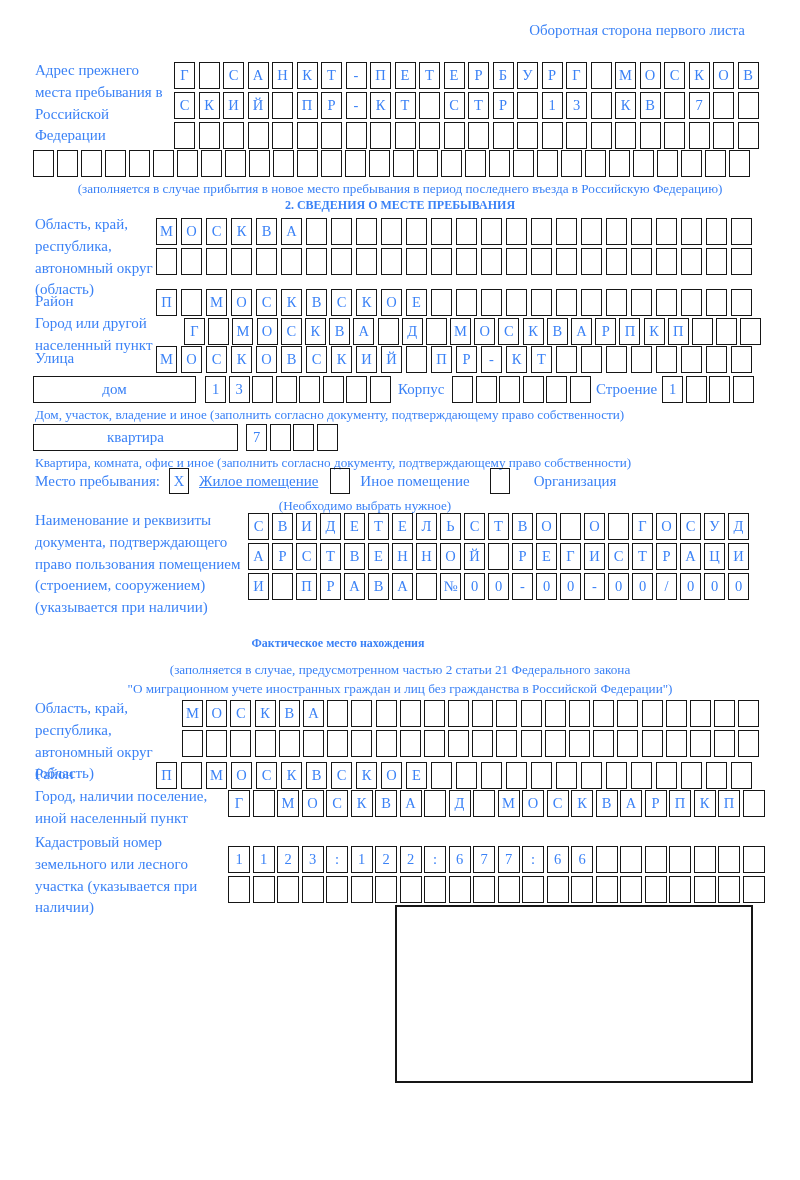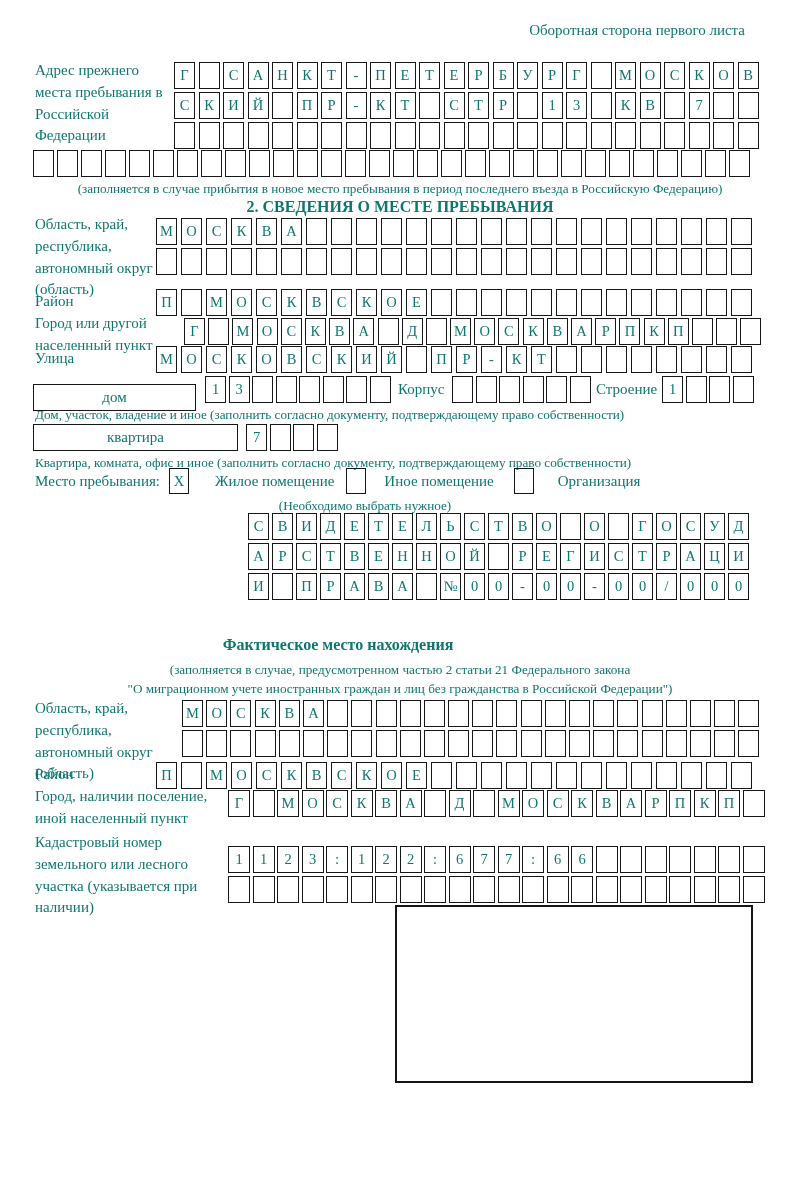--- a/index.html
+++ b/index.html
@@ -1,25 +1,25 @@
 <!DOCTYPE html>
 <html><head>
 <meta charset="utf-8">
 <style>
   html,body{margin:0;padding:0;background:#fff;}
   .page{
     position:relative;width:800px;height:1180px;background:#fff;
-    font-family:"Liberation Serif","DejaVu Serif",serif;color:#0f766e;overflow:hidden;
+    font-family:"Liberation Serif","DejaVu Serif",serif;color:#3b82f6;overflow:hidden;
   }
   .abs{position:absolute;}
   .lbl{font-size:15px;line-height:1.45;}
   .cap{font-size:13.2px;line-height:1.35;}
   .center{text-align:center;}
   .bold{font-weight:bold;}
-  .title{font-size:16px;font-weight:bold;}
+  .title{font-size:12px;font-weight:bold;}
   .grid{display:flex;}
   .cell{
     width:21px;height:27px;box-sizing:border-box;border:1.8px solid #161616;
     display:flex;align-items:center;justify-content:center;
     font-size:14.5px;flex:0 0 auto;background:#fff;
   }
   .wide .cell{width:22px;}
   .boxfield{
     box-sizing:border-box;border:1.8px solid #161616;height:27px;
     display:flex;align-items:center;justify-content:center;font-size:15px;background:#fff;
@@ -284,21 +284,21 @@
       <span class="cell"></span>
       <span class="cell"></span>
       <span class="cell"></span>
       <span class="cell"></span>
       <span class="cell"></span>
       <span class="cell"></span>
       <span class="cell"></span>
       <span class="cell"></span>
     </div>
 
-  <div class="abs boxfield" style="left:33px;top:384px;width:163px;">дом</div>
+  <div class="abs boxfield" style="left:33px;top:376px;width:163px;">дом</div>
   <div class="abs grid" style="left:205px;top:376px;gap:2.5px;">
       <span class="cell">1</span>
       <span class="cell">3</span>
       <span class="cell"></span>
       <span class="cell"></span>
       <span class="cell"></span>
       <span class="cell"></span>
       <span class="cell"></span>
       <span class="cell"></span>
     </div>
@@ -325,28 +325,29 @@
       <span class="cell">7</span>
       <span class="cell"></span>
       <span class="cell"></span>
       <span class="cell"></span>
     </div>
   <div class="abs cap" style="left:35px;top:454px;width:740px;">Квартира, комната, офис и иное (заполнить согласно документу, подтверждающему право собственности)</div>
 
   <div class="abs stay" style="left:35px;top:468px;">
     <span>Место пребывания:</span>
     <span class="checkbox" style="margin-left:9px;">X</span>
-    <span style="margin-left:26px;">Жилое помещение</span>
+    <span style="margin-left:10px;text-decoration:underline;">Жилое помещение</span>
     <span class="checkbox" style="margin-left:12px;"></span>
-    <span style="margin-left:18px;">Иное помещение</span>
+    <span style="margin-left:10px;">Иное помещение</span>
     <span class="checkbox" style="margin-left:20px;"></span>
     <span style="margin-left:24px;">Организация</span>
   </div>
   <div class="abs cap center" style="left:35px;top:497px;width:660px;">(Необходимо выбрать нужное)</div>
 
+  <div class="abs lbl" style="left:35px;top:510px;width:212px;">Наименование и реквизиты документа, подтверждающего право пользования помещением (строением, сооружением) (указывается при наличии)</div>
   <div class="abs grid" style="left:248px;top:513px;gap:3px;">
       <span class="cell">С</span>
       <span class="cell">В</span>
       <span class="cell">И</span>
       <span class="cell">Д</span>
       <span class="cell">Е</span>
       <span class="cell">Т</span>
       <span class="cell">Е</span>
       <span class="cell">Л</span>
       <span class="cell">Ь</span>

